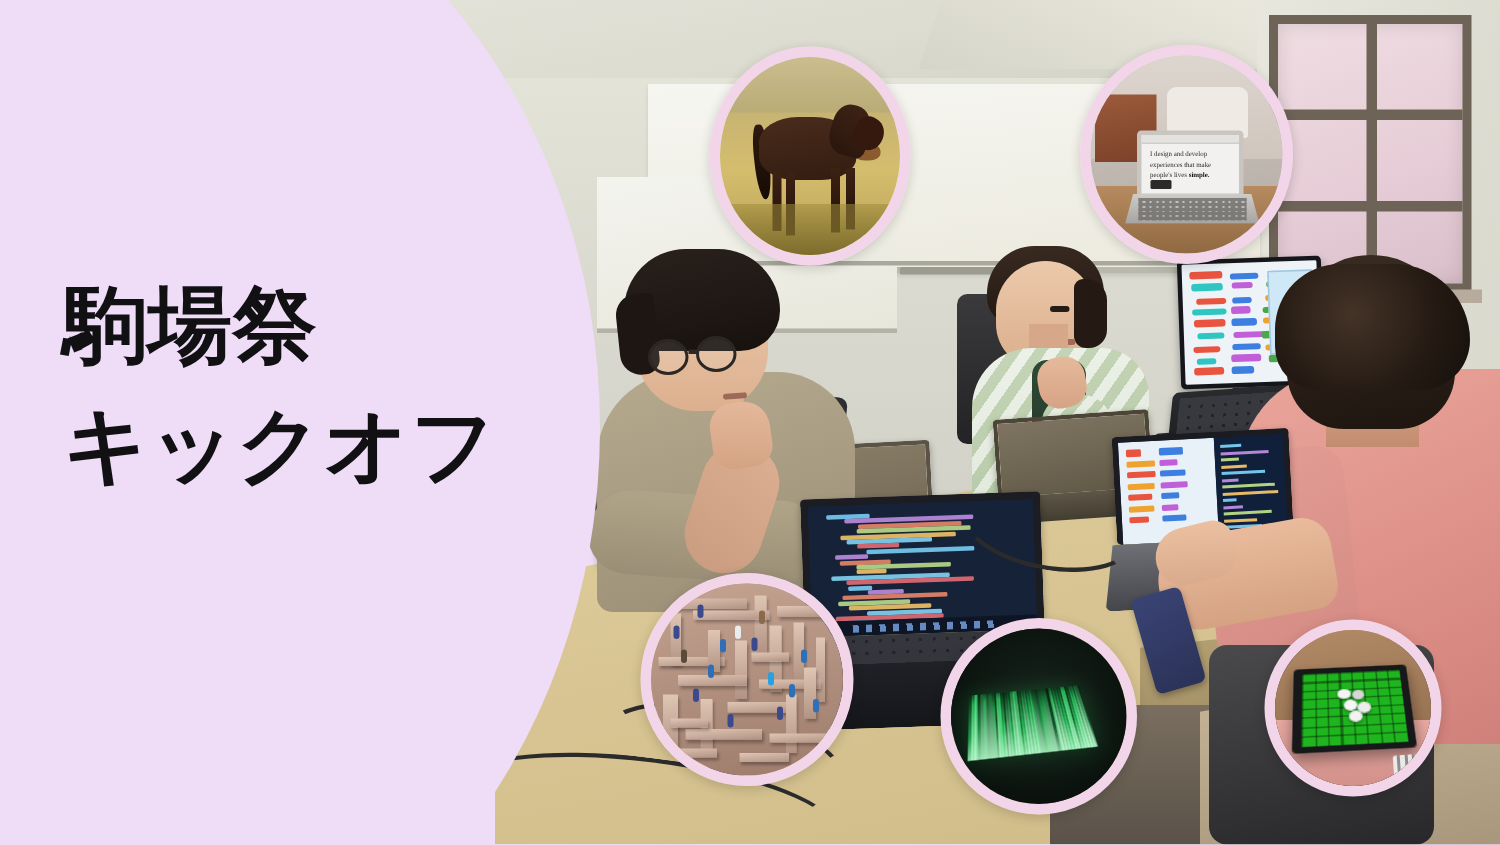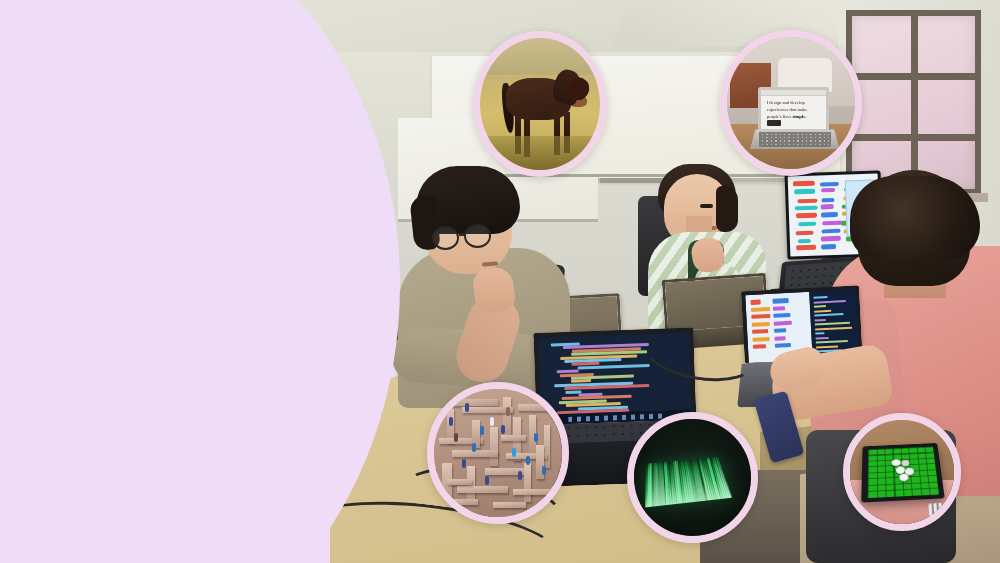--- a/index.html
+++ b/index.html
@@ -701,20 +701,24 @@
 
     <div class="cable-1"></div>
     <div class="cable-2"></div>
     <div class="cable-3"></div>
 
     <div class="chair-c"></div>
   </div>
 
   <div class="oval"></div>
 
+  <div class="title-wrap">
+    <div class="title-line">駒場祭</div>
+    <div class="title-line">キックオフ</div>
+  </div>
 
   <div class="bubble bub-horse">
     <div class="bub-inner">
       <div class="horse-sky"></div>
       <div class="horse-field"></div>
       <div class="horse-far"></div>
       <div class="horse-tail"></div>
       <div class="horse-body"></div>
       <div class="horse-neck"></div>
       <div class="horse-head"></div>

